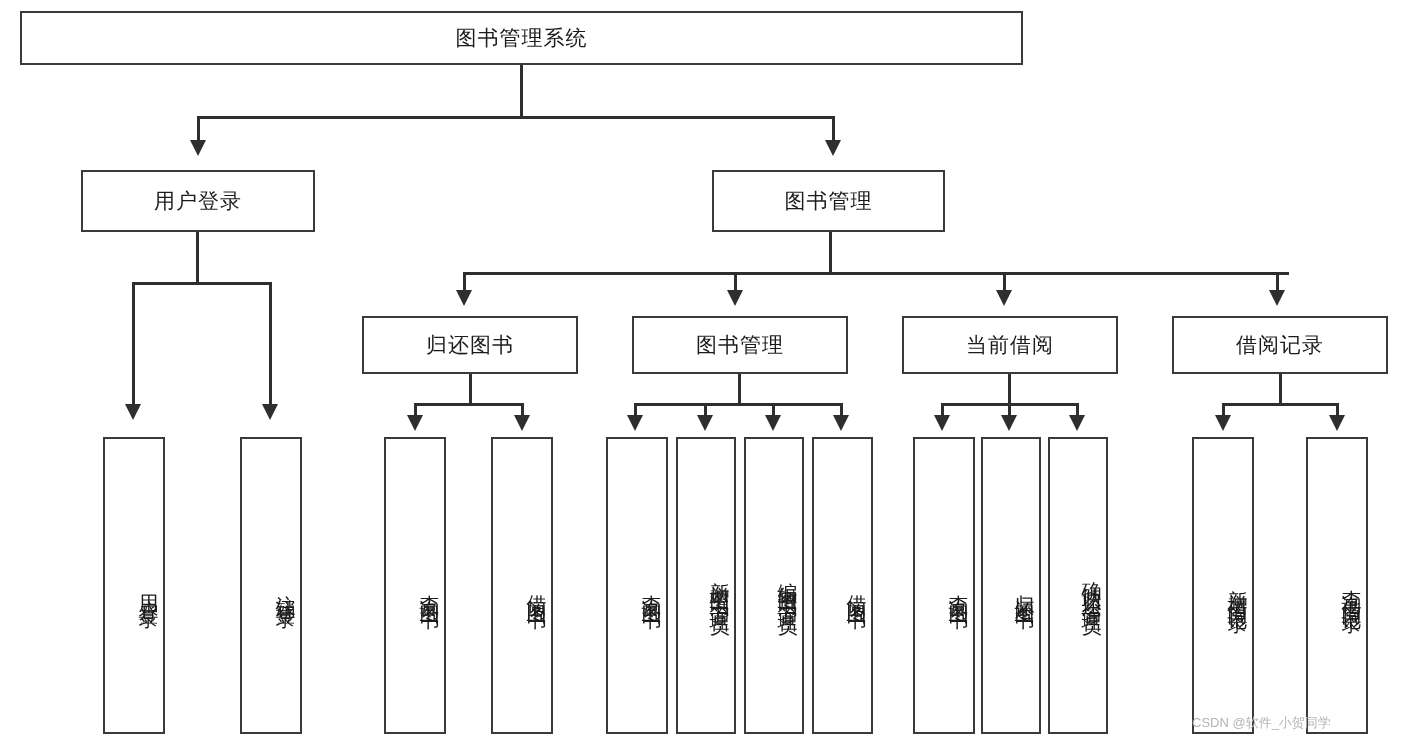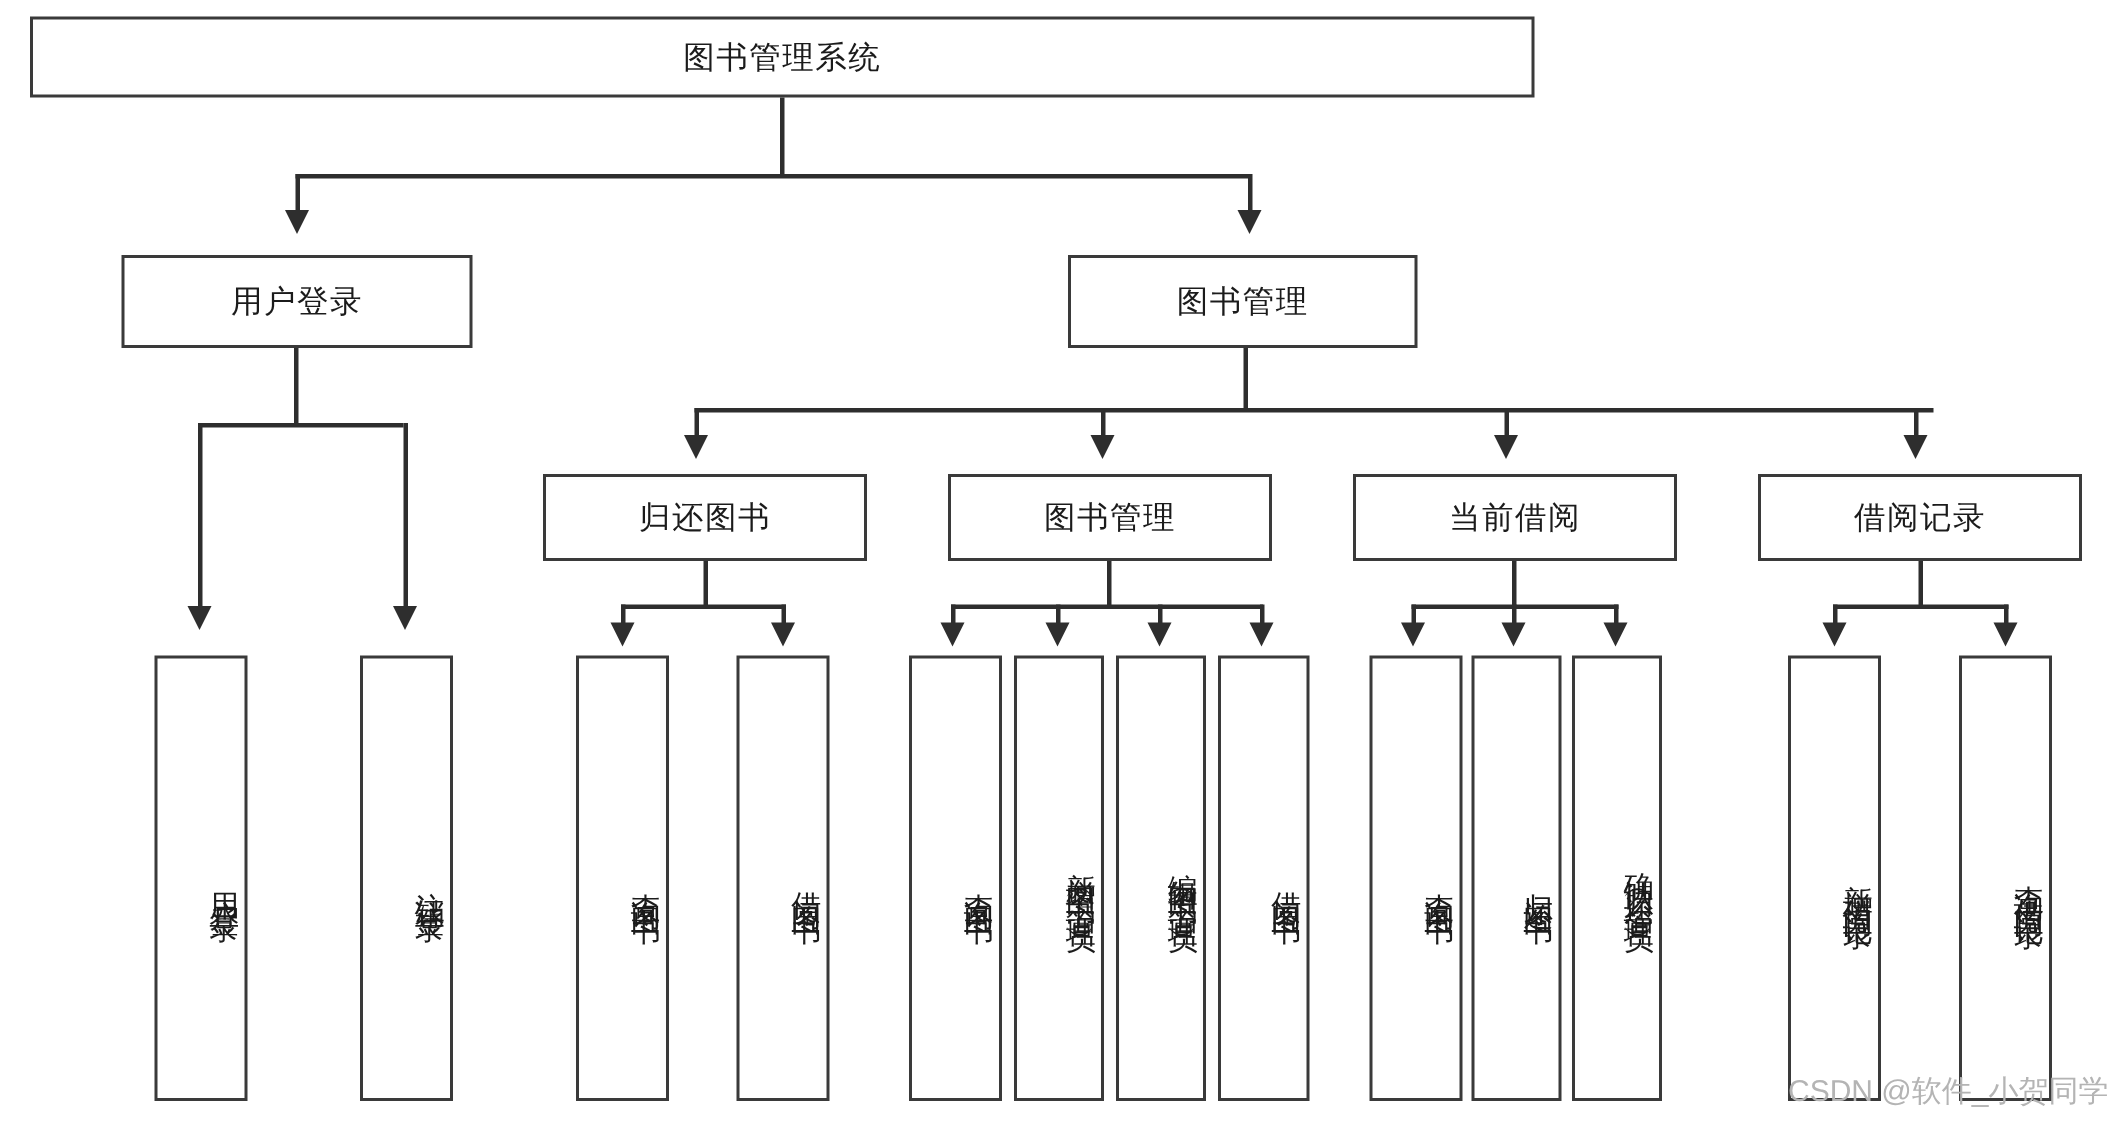--- a/index.html
+++ b/index.html
@@ -46,21 +46,21 @@
     width:0;height:0;
     border-left:8px solid transparent;
     border-right:8px solid transparent;
     border-top:16px solid #2e2e2e;
   }
 
   
   #watermark{
     position:absolute;
     left:1192px;top:714px;
-    font-size:20px;
+    font-size:13px;
     color:#b4b4b4;
     white-space:nowrap;
     user-select:none;
   }
 </style>
 </head>
 <body>
 
 <div id="stage">
 

